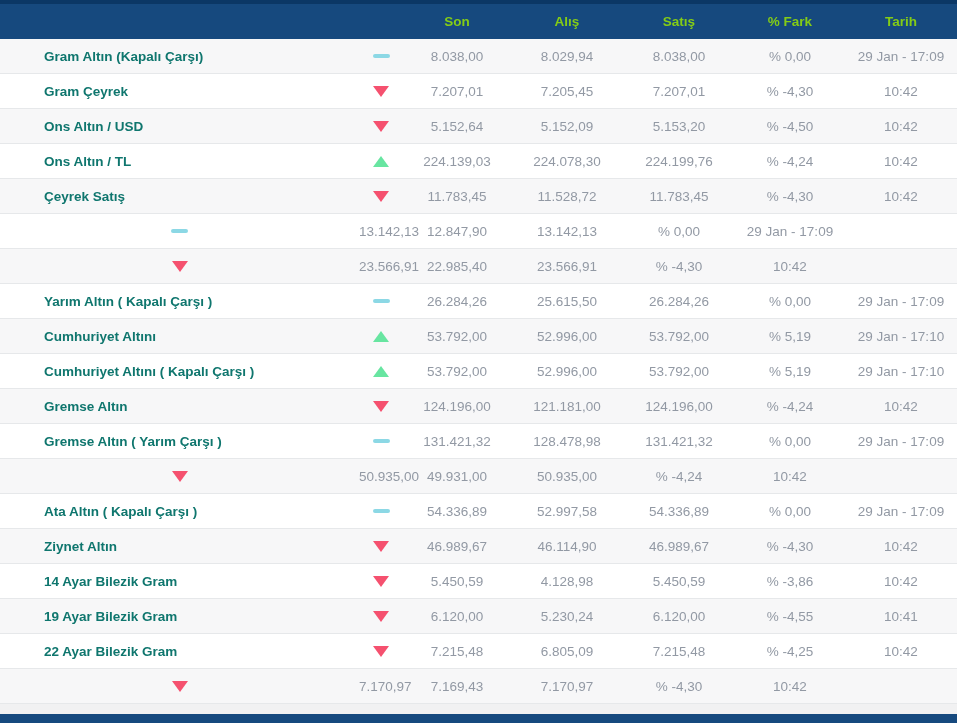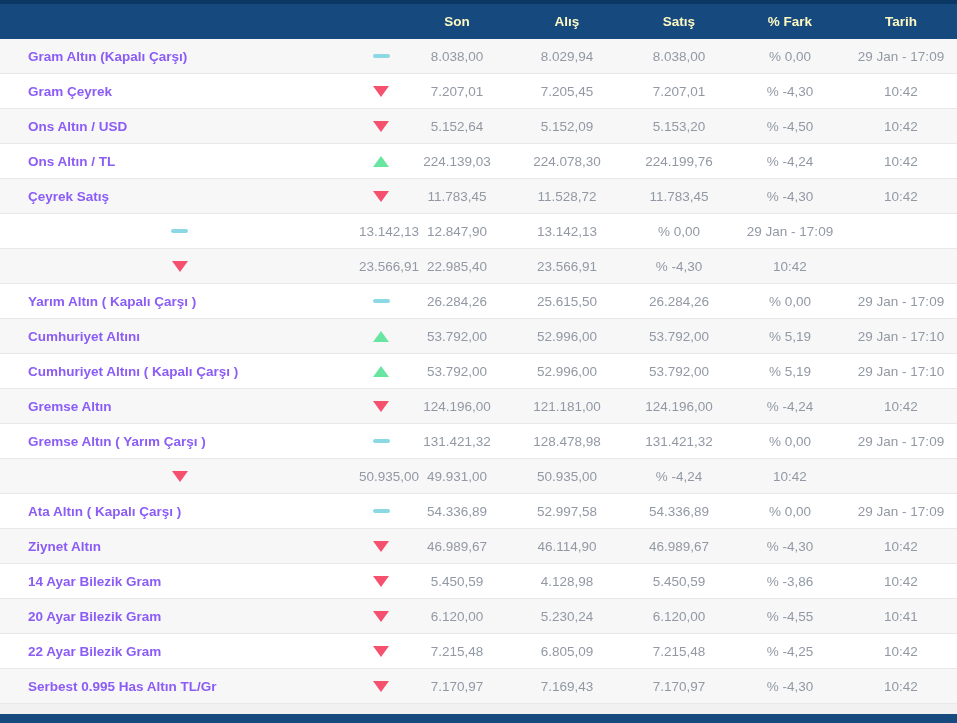--- a/index.html
+++ b/index.html
@@ -3,26 +3,26 @@
 <meta charset="utf-8">
 <style>
   * { margin:0; padding:0; box-sizing:border-box; }
   html,body { width:957px; height:723px; overflow:hidden; background:#f1f1f2;
     font-family:"Liberation Sans","DejaVu Sans",sans-serif; }
   .price-table { width:957px; display:flex; flex-direction:column; }
   .grid-row { display:grid; grid-template-columns:1fr 44px 108px 112px 112px 110px 112px;
     align-items:center; }
   
   .thead { background:#16497e; border-top:4px solid #0b3765; height:39px; }
-  .thead .hcell { color:#fef9c3; font-weight:bold; font-size:13.5px; text-align:center; }
+  .thead .hcell { color:#84cc16; font-weight:bold; font-size:13.5px; text-align:center; }
   
   .trow { height:35px; background:#ffffff; border-bottom:1px solid #e6e8ea; cursor:pointer; }
   .trow:nth-child(odd) { background:#f7f7f8; }
-  .name-cell { padding-left:28px; color:#8b5cf6; font-weight:bold; font-size:13.5px;
-    white-space:nowrap; }
+  .name-cell { padding-left:20px; color:#0f766e; font-weight:bold; font-size:13.5px;
+    white-space:nowrap;margin-left:24px; }
   .icon-cell { display:flex; justify-content:center; align-items:center; }
   .num-cell { text-align:center; color:#9299a4; font-size:13.5px; white-space:nowrap; }
   
   .trend { display:inline-block; }
   .trend.down { width:0; height:0; border-left:8px solid transparent;
     border-right:8px solid transparent; border-top:11px solid #f5516f; }
   .trend.up { width:0; height:0; border-left:8px solid transparent;
     border-right:8px solid transparent; border-bottom:11px solid #68e5a1; }
   .trend.flat { width:17px; height:4px; border-radius:2px; background:#8cd8e5; }
   
@@ -230,21 +230,21 @@
       <span class="trend down"></span>
     </div>
     <div class="num-cell">5.450,59</div>
     <div class="num-cell">4.128,98</div>
     <div class="num-cell">5.450,59</div>
     <div class="num-cell">% -3,86</div>
     <div class="num-cell">10:42</div>
   </div>
 
   <div class="grid-row trow">
-    <div class="name-cell">20 Ayar Bilezik Gram</div>
+    <div class="name-cell">19 Ayar Bilezik Gram</div>
     <div class="icon-cell">
       <span class="trend down"></span>
     </div>
     <div class="num-cell">6.120,00</div>
     <div class="num-cell">5.230,24</div>
     <div class="num-cell">6.120,00</div>
     <div class="num-cell">% -4,55</div>
     <div class="num-cell">10:41</div>
   </div>
 
@@ -254,21 +254,20 @@
       <span class="trend down"></span>
     </div>
     <div class="num-cell">7.215,48</div>
     <div class="num-cell">6.805,09</div>
     <div class="num-cell">7.215,48</div>
     <div class="num-cell">% -4,25</div>
     <div class="num-cell">10:42</div>
   </div>
 
   <div class="grid-row trow">
-    <div class="name-cell">Serbest 0.995 Has Altın TL/Gr</div>
     <div class="icon-cell">
       <span class="trend down"></span>
     </div>
     <div class="num-cell">7.170,97</div>
     <div class="num-cell">7.169,43</div>
     <div class="num-cell">7.170,97</div>
     <div class="num-cell">% -4,30</div>
     <div class="num-cell">10:42</div>
   </div>
 </div>

